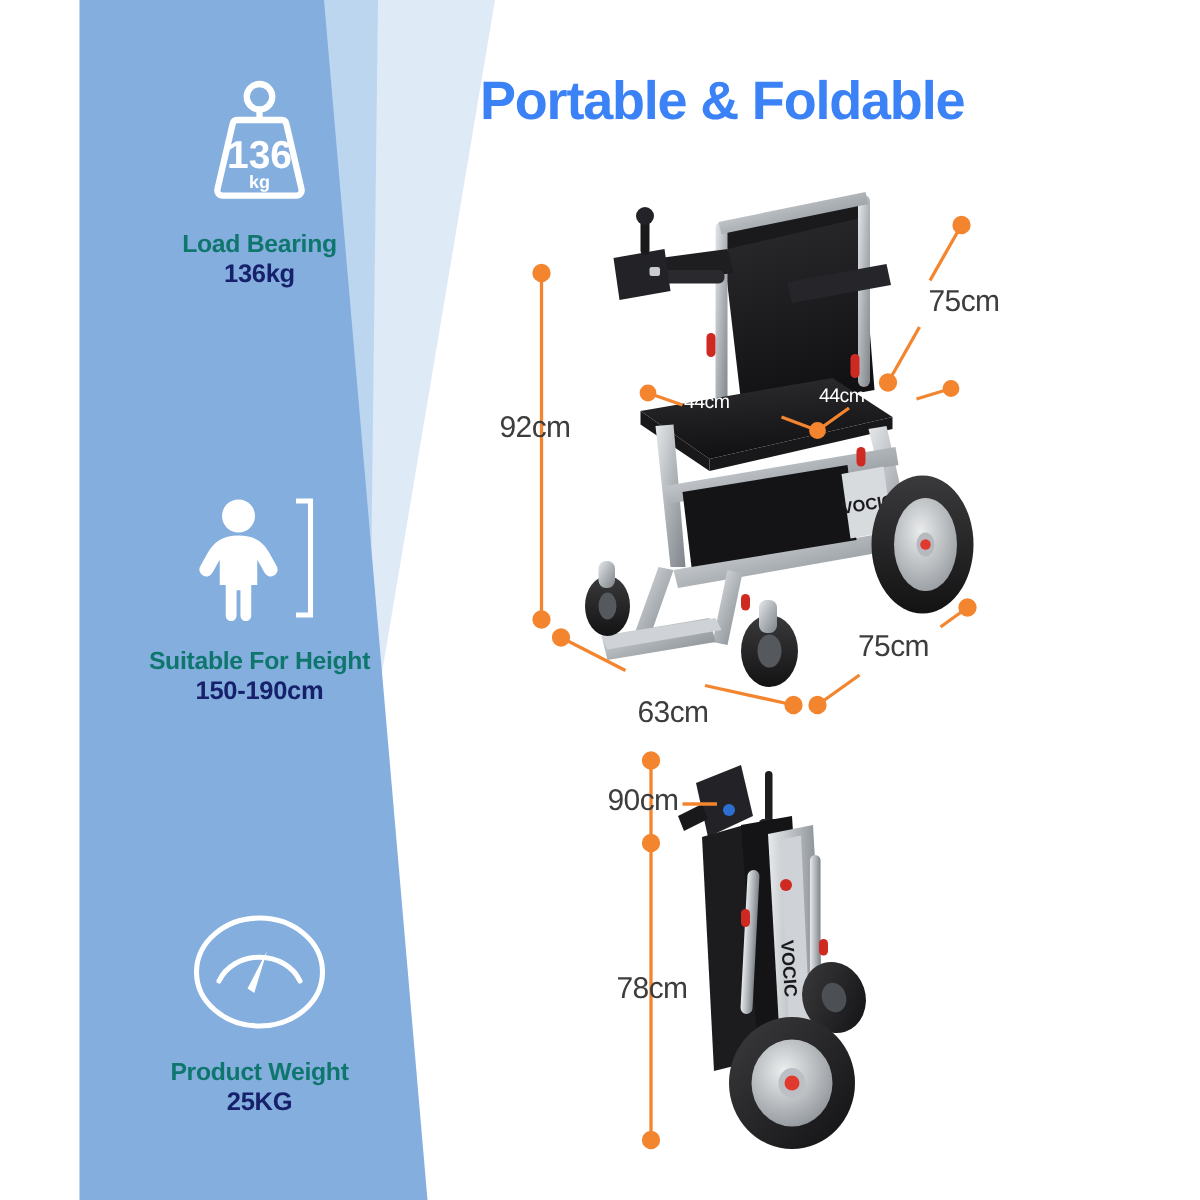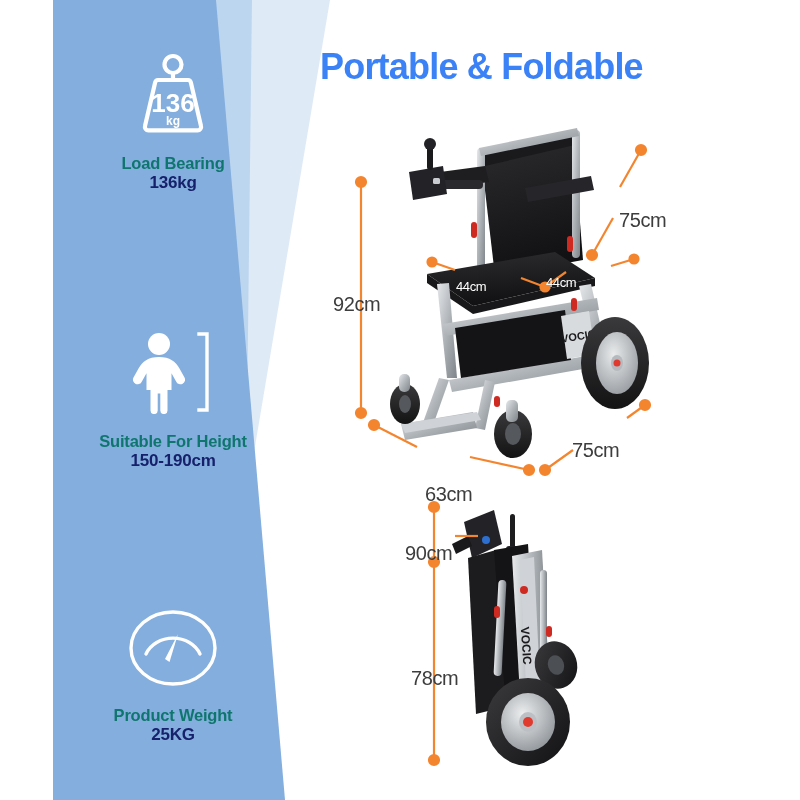--- a/index.html
+++ b/index.html
@@ -38,21 +38,21 @@
   
   .prod { position:absolute; }
   .prod-main { left:365px; top:128px; width:300px; height:340px; }
   .prod-fold { left:450px; top:500px; width:145px; height:268px; }
   .prod svg { width:100%; height:100%; display:block; }
 
   
   .dims { position:absolute; left:0; top:0; width:800px; height:800px; pointer-events:none; }
   .dim-label {
     position:absolute; font-size:20px; color:#3d3d3d;
-    letter-spacing:-0.4px; white-space:nowrap; font-weight:400;margin-top:19px;
+    letter-spacing:-0.4px; white-space:nowrap; font-weight:400;
   }
   .dim-label.on-dark { color:#ffffff; font-size:13px; }
 </style>
 </head>
 <body>
 
 <div id="stage">
 
   <svg class="bg-svg" viewBox="0 0 800 800">
     <polygon points="243,0 330,0 246,500" fill="#dfeaf7"></polygon>

